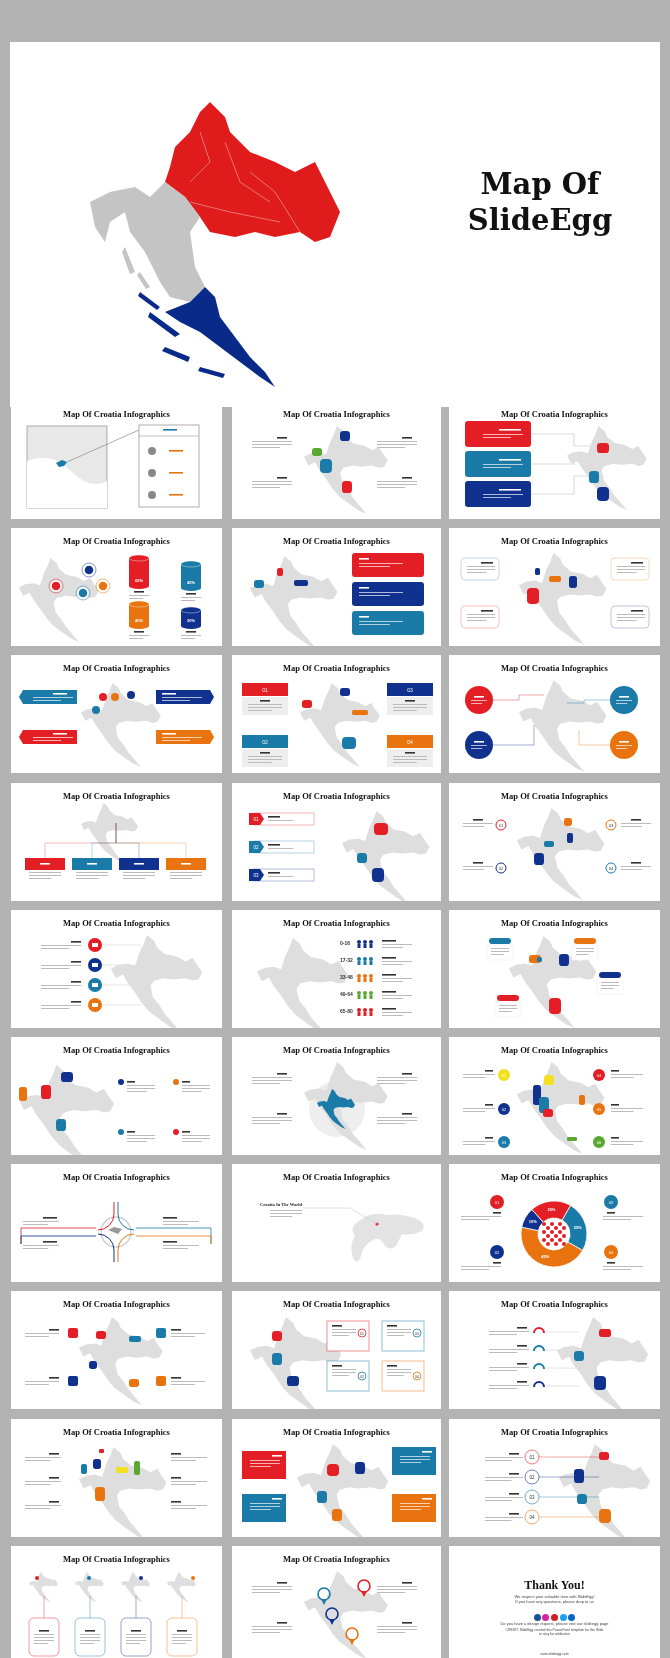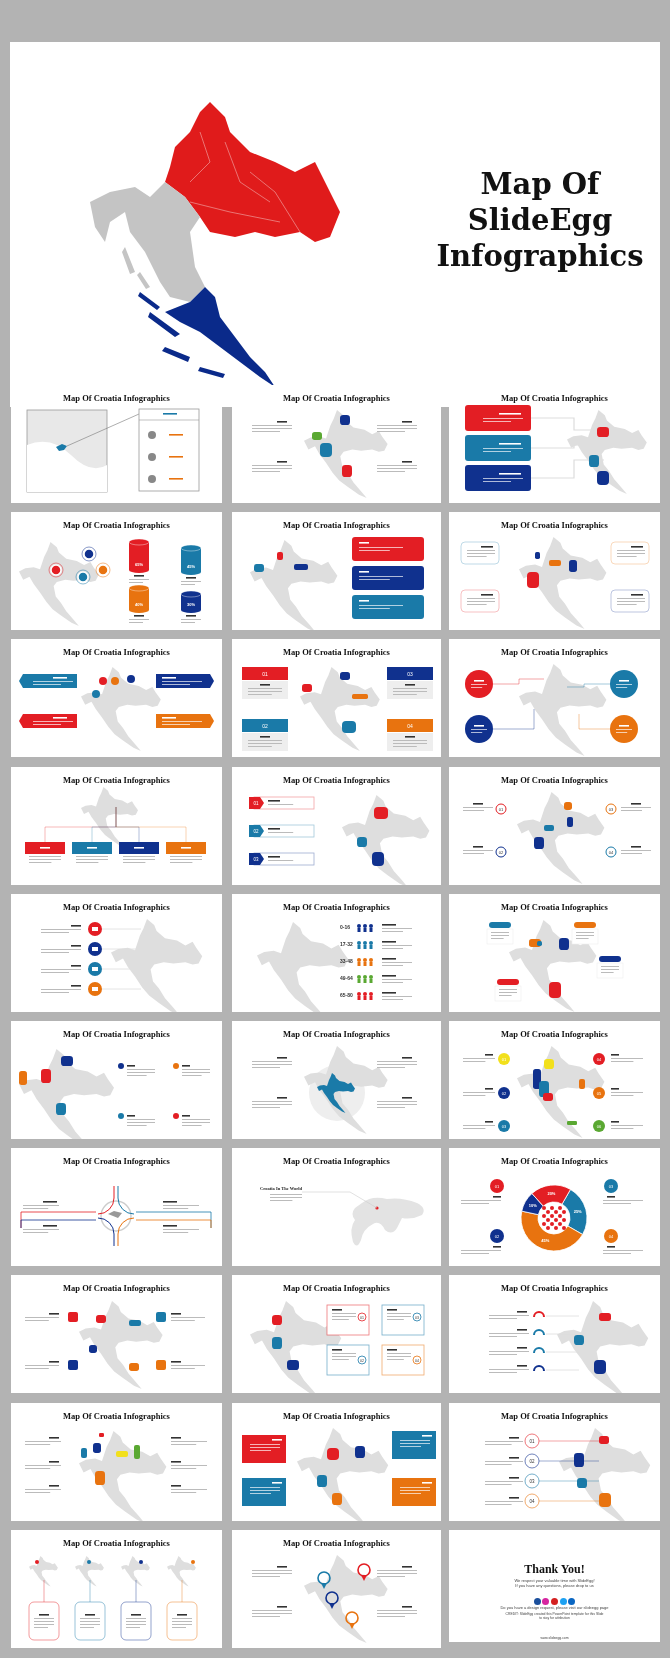--- a/index.html
+++ b/index.html
@@ -1,20 +1,20 @@
 <!DOCTYPE html>
 <html><head>
 <meta charset="utf-8">
 <style>
   html,body{margin:0;padding:0;}
   body{width:670px;height:1658px;background:#b3b3b3;position:relative;overflow:hidden;font-family:"Liberation Sans",sans-serif;}
   .hero{position:absolute;left:10px;top:10px;width:650px;height:365px;background:#fff;margin-top:32px;}
   .hero-title{position:absolute;left:400px;top:124px;width:260px;text-align:center;font-family:"DejaVu Serif","Liberation Serif",serif;font-weight:bold;font-size:29px;line-height:36px;color:#111;}
   .hero-map{position:absolute;left:40px;top:30px;width:300px;height:320px;}
-  .thumb{position:absolute;width:210px;height:118px;background:#fff;overflow:hidden;}
+  .thumb{position:absolute;width:210px;height:118px;background:#fff;overflow:hidden;margin-top:16px;}
   .thumb .t{position:absolute;left:0;right:0;top:8px;text-align:center;font-family:"Liberation Serif",serif;font-weight:bold;font-size:8.5px;color:#111;}
   .thumb svg{position:absolute;left:0;top:0;}
   .ty{position:absolute;left:0;right:0;text-align:center;font-family:"Liberation Serif",serif;font-weight:bold;}
   .small{position:absolute;left:0;right:0;text-align:center;font-size:4px;color:#444;}
 </style>
 </head>
 <body>
 
 <div class="hero">
   <svg class="hero-map" viewBox="0 0 300 320">
@@ -29,21 +29,20 @@
     <g stroke="#f2b0b0" stroke-width="0.6" fill="none">
       <path d="M150,60 L160,90 L140,110"></path>
         <path d="M175,70 L190,110 L220,130"></path>
         <path d="M200,100 L225,120 L250,160"></path>
         <path d="M140,130 L180,140 L230,150"></path>
     </g>
   </svg>
   <div class="hero-title">
     <div>Map Of</div>
     <div>SlideEgg</div>
-    <div>Infographics</div>
   </div>
 </div>
 
 <div id="grid">
     <div class="thumb" style="left: 11px; top: 385px; width: 211px; height: 118px;">
       <div class="t">Map Of Croatia Infographics</div>
       <svg width="211" height="118" viewBox="0 0 211 118">
         <rect x="16" y="25" width="80" height="82" fill="#e8e8e8" stroke="#999" stroke-width="0.8"></rect>
         <path d="M16,60 Q40,50 60,70 T96,80 L96,107 L16,107 Z" fill="#fff"></path>
         <path d="M45,62 l6,-3 l5,2 l-3,4 l-5,1 z" fill="#1a7aa8"></path>

